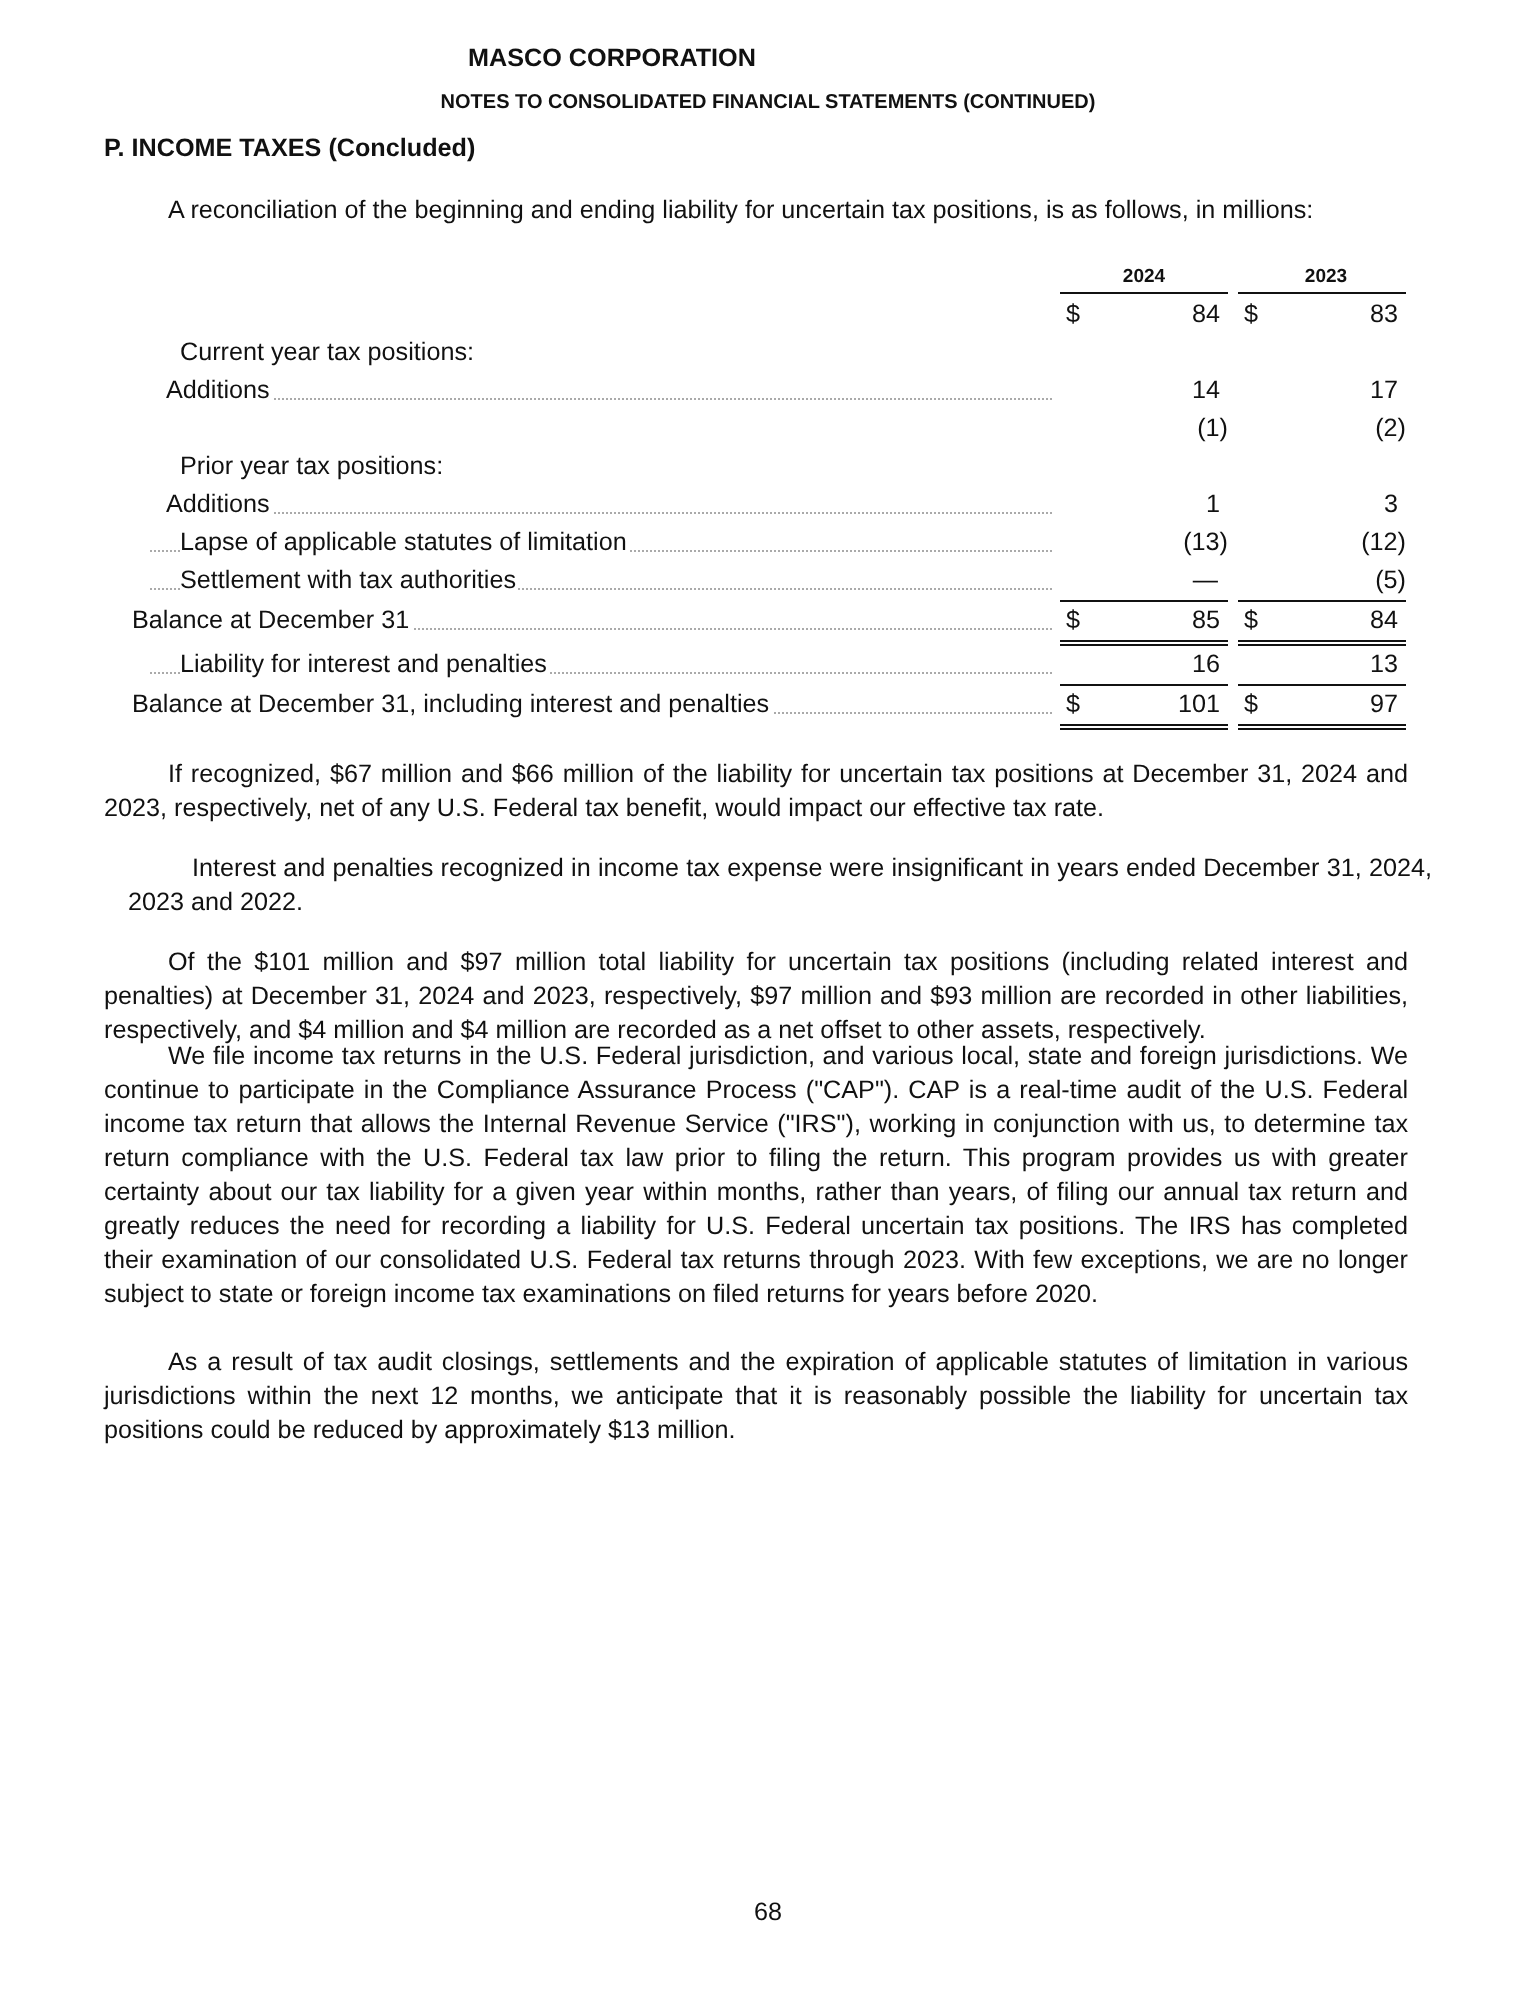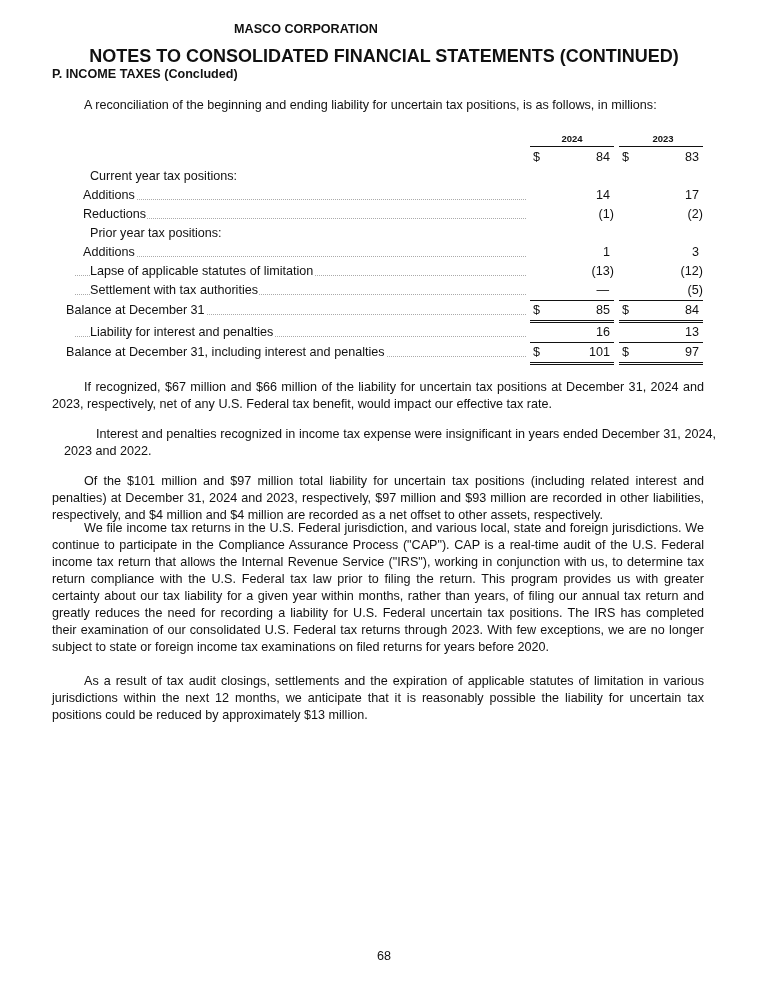--- a/index.html
+++ b/index.html
@@ -1,21 +1,21 @@
 <!DOCTYPE html>
 <html><head>
 <meta charset="utf-8">
 <style>
   html, body { margin: 0; padding: 0; background: #ffffff; }
   body {
     width: 768px; height: 1000px; position: relative; overflow: hidden;
     font-family: "Liberation Sans", sans-serif; color: #111; font-size: 12.6px;
   }
   .title1 { position: absolute; top: 22px; left: 0; width: 612px; text-align: center; font-weight: bold; font-size: 12.6px; }
-  .title2 { position: absolute; top: 46px; left: 0; width: 768px; text-align: center; font-weight: bold; font-size: 18px; }
+  .title2 { position: absolute; top: 46px; left: 0; width: 768px; text-align: center; font-weight: bold; font-size: 10px; }
   .section { position: absolute; top: 67px; left: 52px; font-weight: bold; font-size: 12.6px; }
   .intro { position: absolute; top: 97px; left: 52px; width: 652px; text-indent: 32px; line-height: 17px; }
 
   .tbl { position: absolute; left: 66px; top: 130px; width: 640px; }
   .hdr { position: absolute; top: 3px; font-weight: bold; font-size: 9.5px; text-align: center; }
   .hdr.c1 { left: 464px; width: 84px; }
   .hdr.c2 { left: 555px; width: 84px; }
   .hline { position: absolute; top: 16px; height: 0; border-top: 1.4px solid #111; }
   .hline.c1 { left: 464px; width: 84px; }
   .hline.c2 { left: 553px; width: 84px; }
@@ -79,21 +79,20 @@
     <div class="lbl"><span class="dots"></span><span class="txt">Additions</span></div>
     <div class="cell c1">
         <span class="val">14</span>
       </div>
     <div class="cell c2">
         <span class="val">17</span>
       </div>
   </div>
 
   <div class="row ind2 neg" style="top:75px;">
-    <div class="lbl"><span class="dots"></span><span class="txt">Reductions</span></div>
     <div class="cell c1">
         <span class="val">(1)</span>
       </div>
     <div class="cell c2">
         <span class="val">(2)</span>
       </div>
   </div>
 
   <div class="row nodots ind1" style="top:94px;">
     <div class="lbl"><span class="txt">Prior year tax positions:</span></div>

